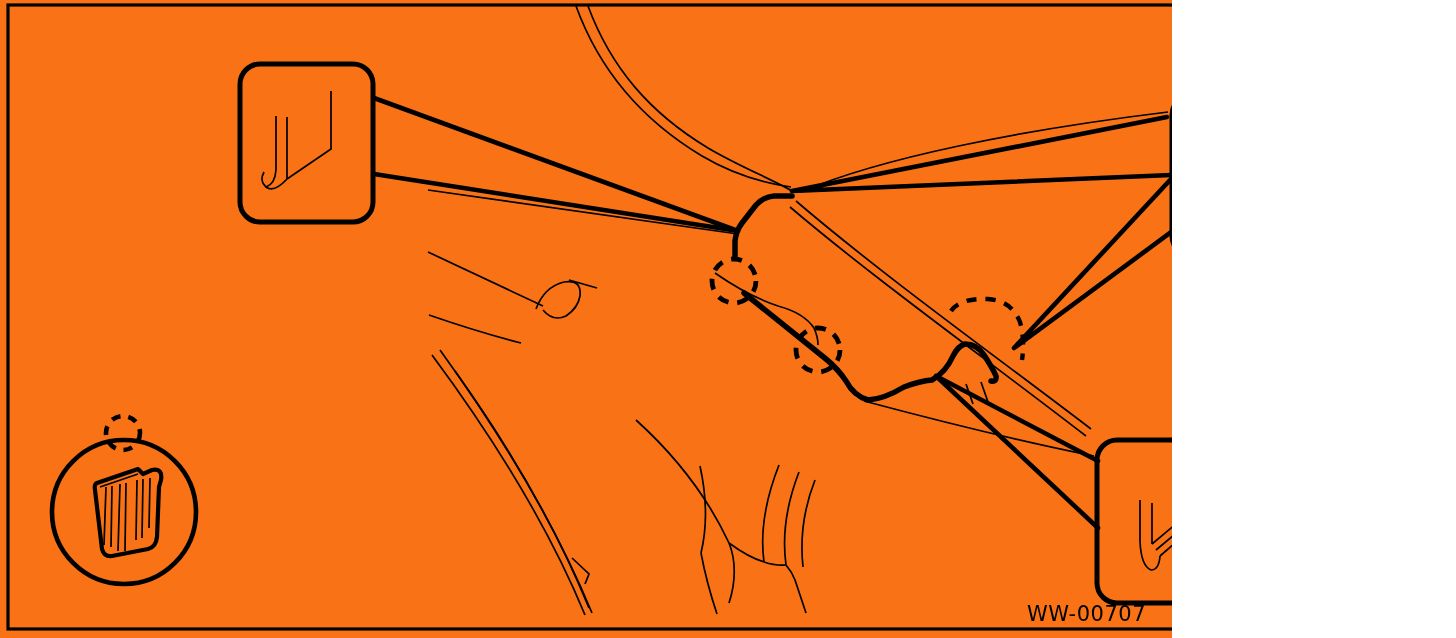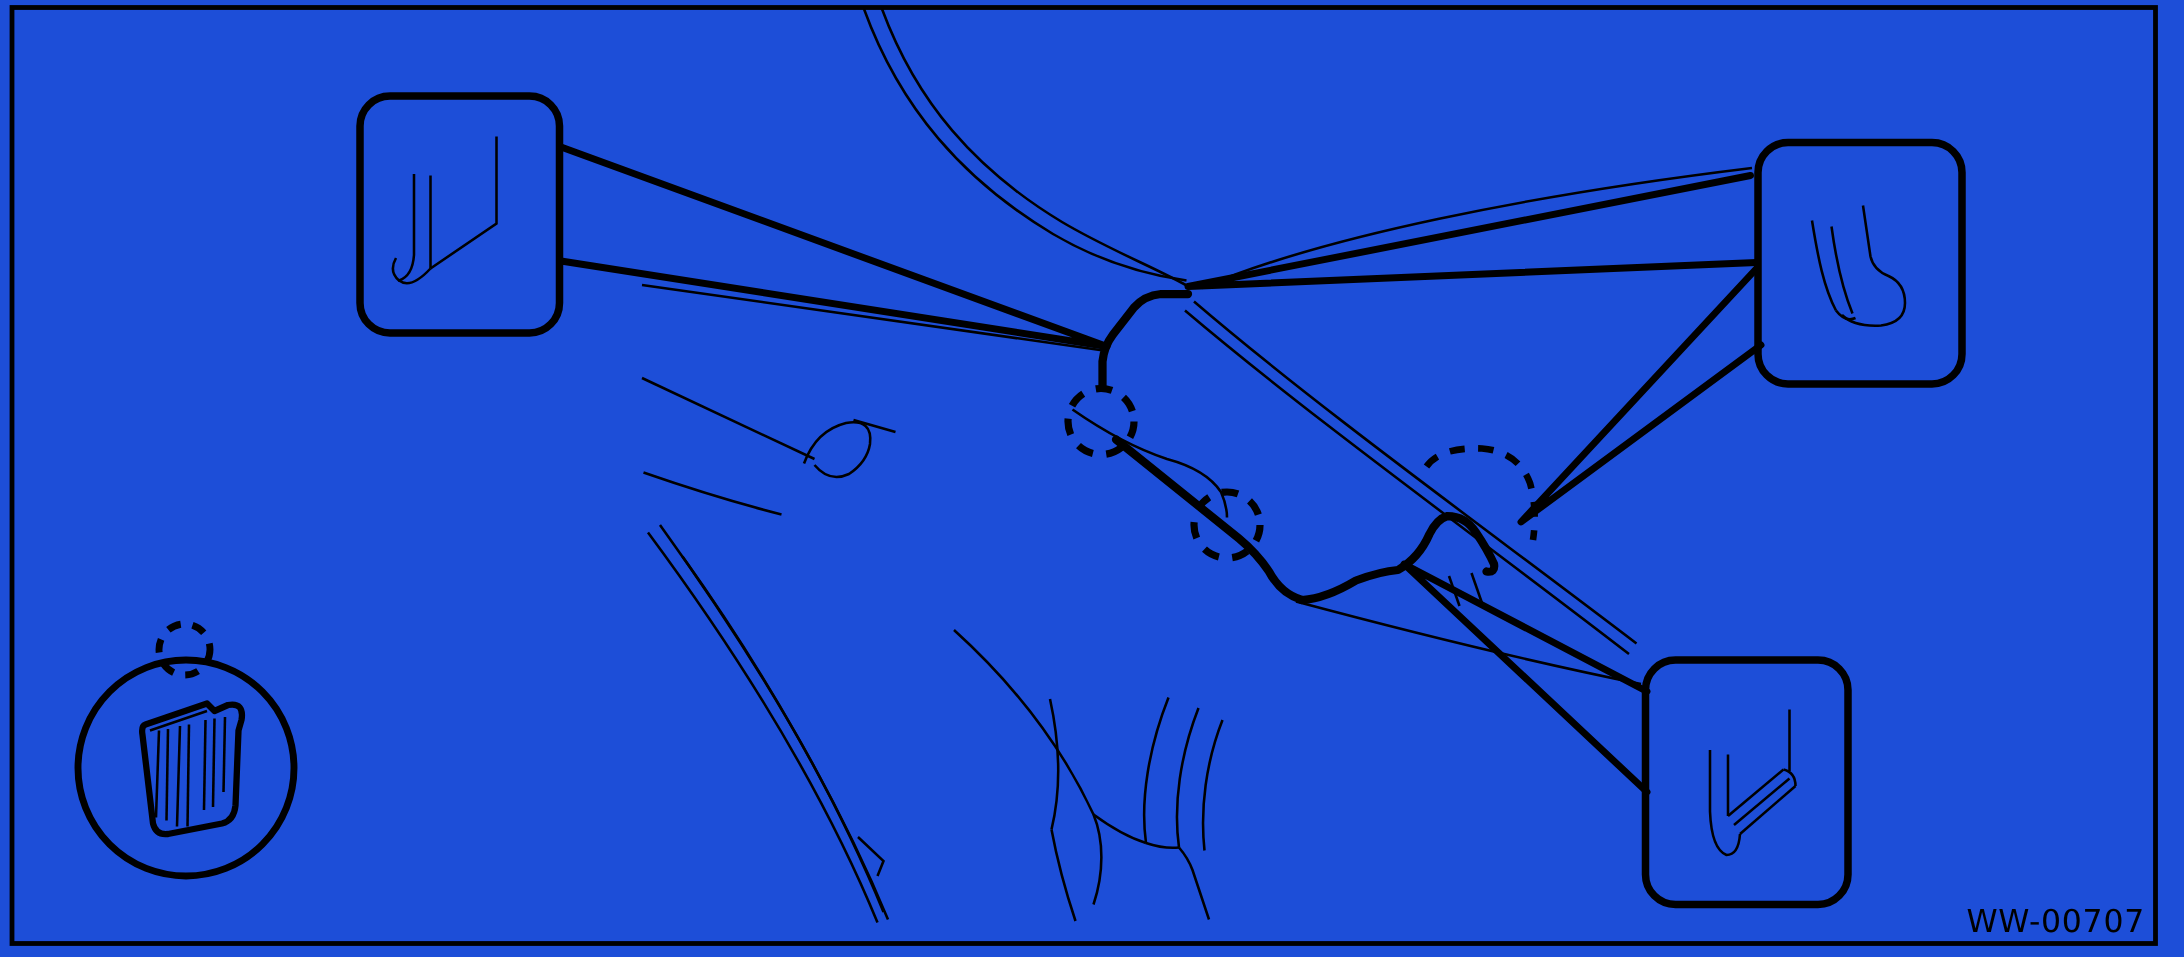--- a/index.html
+++ b/index.html
@@ -1,19 +1,19 @@
 <!DOCTYPE html>
 <html><head>
 <meta charset="utf-8">
 <style>
   html,body{margin:0;padding:0;background:#ffffff;}
   .figure{
     position:relative;
-    width:1456px;height:638px;
-    background:#1d4ed8;
+    width:1172px;height:638px;
+    background:#f97316;
     font-family:"DejaVu Sans", sans-serif;
     overflow:hidden;
   }
   .figure svg{position:absolute;left:0;top:0;}
   .ink{stroke:#000000;fill:none;}
   .thin{stroke-width:1.7;}
   .med{stroke-width:3.2;}
   .thick{stroke-width:5;}
   .hose{stroke-width:5.5;stroke-linecap:round;stroke-linejoin:round;}
   .pointer{stroke-width:4.6;stroke-linejoin:round;stroke-linecap:round;}

